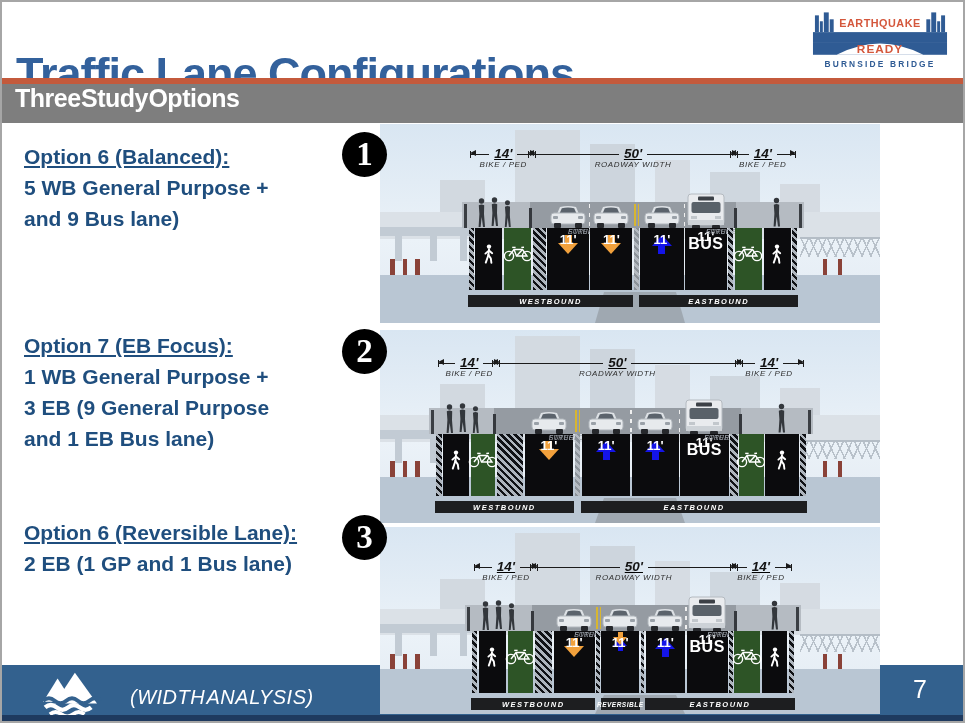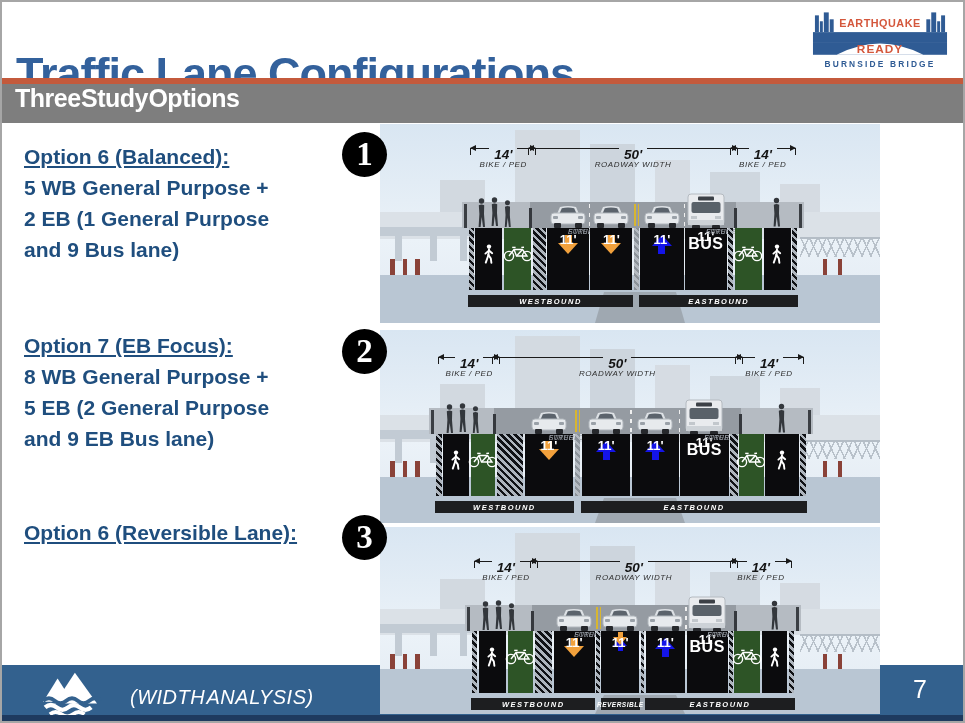--- a/index.html
+++ b/index.html
@@ -66,21 +66,21 @@
   .sm .a-head-down{border-left-width:7px;border-right-width:7px;border-top-width:8px;}
   .sm .a-head-up{border-left-width:7px;border-right-width:7px;border-bottom-width:8px;}
   .lane-w{position:static;color:#fff;font-weight:bold;font-size:13px;margin-top:4px;}
   .bus-label{position:static;color:#fff;font-weight:bold;font-size:16px;margin-top:7px;letter-spacing:0.5px;}
   .bus-label + .lane-w{margin-top:1px;}
   .lane-note{position:static;margin-top:auto;margin-bottom:3px;color:#999fa7;font-size:7px;
              font-style:italic;line-height:7px;text-align:center;letter-spacing:0.3px;}
   .dirbar{top:171px;height:12px;background:#1d1e20;z-index:5;color:#fff;display:flex;
           align-items:center;justify-content:center;font-size:7.5px;font-style:italic;
           font-weight:bold;letter-spacing:1.5px;}
-  .dim{height:12px;display:flex;align-items:flex-start;z-index:6;}
+  .dim{height:12px;display:flex;align-items:center;z-index:6;text-decoration:underline;}
   .dim div{position:static;}
   .dim-tick{width:1px;height:7px;background:#1a1a1a;}
   .dl{flex:1;height:1px;background:#1a1a1a;position:relative!important;}
   .dl.l::before{content:"";position:absolute;left:-1px;top:-3.5px;width:0;height:0;
     border-top:3.5px solid transparent;border-bottom:3.5px solid transparent;border-right:6px solid #1a1a1a;}
   .dl.r::after{content:"";position:absolute;right:-1px;top:-3.5px;width:0;height:0;
     border-top:3.5px solid transparent;border-bottom:3.5px solid transparent;border-left:6px solid #1a1a1a;}
   .dim-label{font-size:13.5px;font-weight:bold;font-style:italic;color:#141414;padding:0 5px;
              white-space:nowrap;transform:translateY(-1px);}
   .dim-sub{position:absolute!important;top:12px;left:0;right:0;text-align:center;font-size:8px;
@@ -113,31 +113,31 @@
   </svg>
 
   <div class="orange-rule"></div>
   <div class="banner">
     <span>Three Study Options</span>
   </div>
 
   <div class="option opt-1">
     <div class="opt-heading">Option 6 (Balanced):</div>
     <div>5 WB General Purpose +</div>
-    <div>2 EB (1 General Purpose</div>
     <div>and 9 Bus lane)</div>
   </div>
   <div class="option opt-2">
     <div class="opt-heading">Option 7 (EB Focus):</div>
-    <div>8 WB General Purpose +</div>
-    <div>5 EB (2 General Purpose</div>
-    <div>and 9 EB Bus lane)</div>
+    <div>1 WB General Purpose +</div>
+    <div>3 EB (9 General Purpose</div>
+    <div>and 1 EB Bus lane)</div>
   </div>
   <div class="option opt-3">
     <div class="opt-heading">Option 6 (Reversible Lane):</div>
+    <div>2 EB (1 GP and 1 Bus lane)</div>
   </div>
 
   <div class="badge badge-1">1</div>
   <div class="badge badge-2">2</div>
   <div class="badge badge-3">3</div>
 
   <div class="diagram" data-idx="0">
       <div class="sky"></div>
       <div class="bldg" style="left: 27%; top: 3%; width: 13%; height: 55%; background: rgb(211, 218, 225);"></div>
       <div class="bldg" style="left: 42%; top: 10%; width: 9%; height: 48%; background: rgb(205, 213, 221);"></div>

